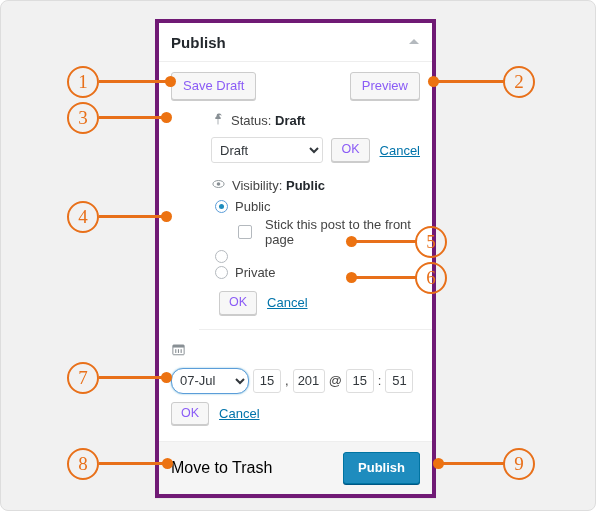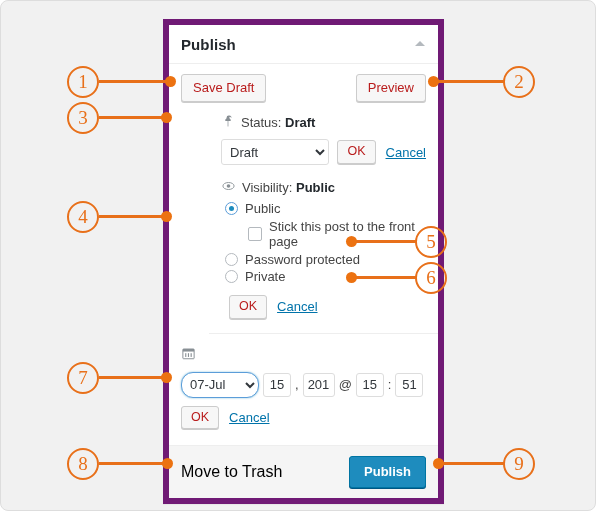--- a/index.html
+++ b/index.html
@@ -22,26 +22,26 @@
     box-sizing: border-box;
     background: #f1f1f1;
     border: 1px solid #dddddd;
     border-radius: 8px;
     overflow: hidden;
   }
 
   
   #publish-box {
     position: absolute;
-    left: 162px;
+    left: 154px;
     top: 18px;
     width: 281px;
     box-sizing: border-box;
     background: #ffffff;
-    border: 6px solid #701a75;
+    border: 4px solid #701a75;
     box-shadow: 0 1px 1px rgba(0,0,0,.04);
     font-size: 13px;
     color: #444;
   }
   .box-header {
     position: relative;
     height: 38px;
     border-bottom: 1px solid #eeeeee;
     display: flex;
     align-items: center;
@@ -91,21 +91,21 @@
 
   
   .button {
     font-family: "Liberation Sans", sans-serif;
     font-size: 13px;
     line-height: 1;
     padding: 6px 11px 7px 11px;
     background: #f7f7f7;
     border: 1px solid #cccccc;
     border-radius: 3px;
-    color: #b91c1c;
+    color: #8b5cf6;
     box-shadow: 0 1px 0 #cccccc;
     cursor: pointer;
     white-space: nowrap;
   }
   .button-small {
     padding: 4px 9px 5px 9px;
     font-size: 12.5px;
   }
   .button-primary {
     background: #1e8cbe;
@@ -176,21 +176,21 @@
     content: "";
     position: absolute;
     left: 3px; top: 3px;
     width: 5px; height: 5px;
     border-radius: 50%;
     background: #1e8cbe;
   }
   .checkbox-row {
     display: flex;
     align-items: center;
-    gap: 7px;
+    gap: 13px;
     padding: 2px 0 2px 23px;
     font-size: 13px;
   }
   .checkbox {
     width: 14px; height: 14px;
     border: 1px solid #b4b9be;
     background: #fff;
     box-sizing: border-box;
     border-radius: 2px;
     flex: none;
@@ -332,21 +332,20 @@
             <span>Public</span>
           </div>
 
           <div class="checkbox-row">
             <span class="checkbox"></span>
             <span>Stick this post to the front page</span>
           </div>
 
           <div class="radio-row">
             <span class="radio"></span>
-            <span>Password protected</span>
           </div>
 
           <div class="radio-row">
             <span class="radio"></span>
             <span>Private</span>
           </div>
 
           <div class="vis-actions">
             <button class="button button-small">OK</button>
             <a class="link-cancel">Cancel</a>

